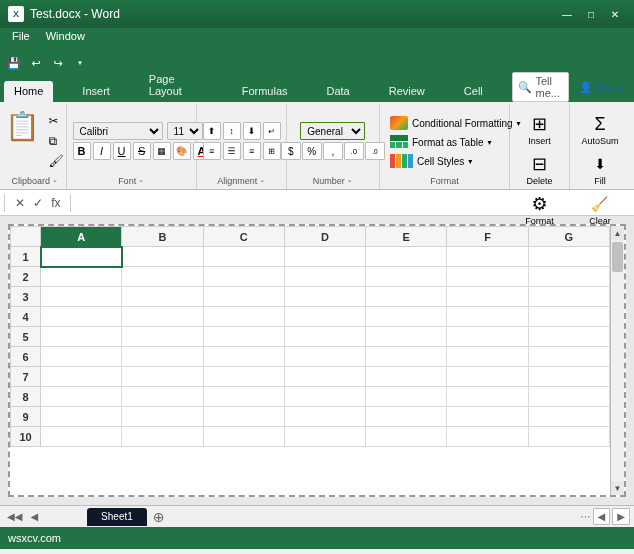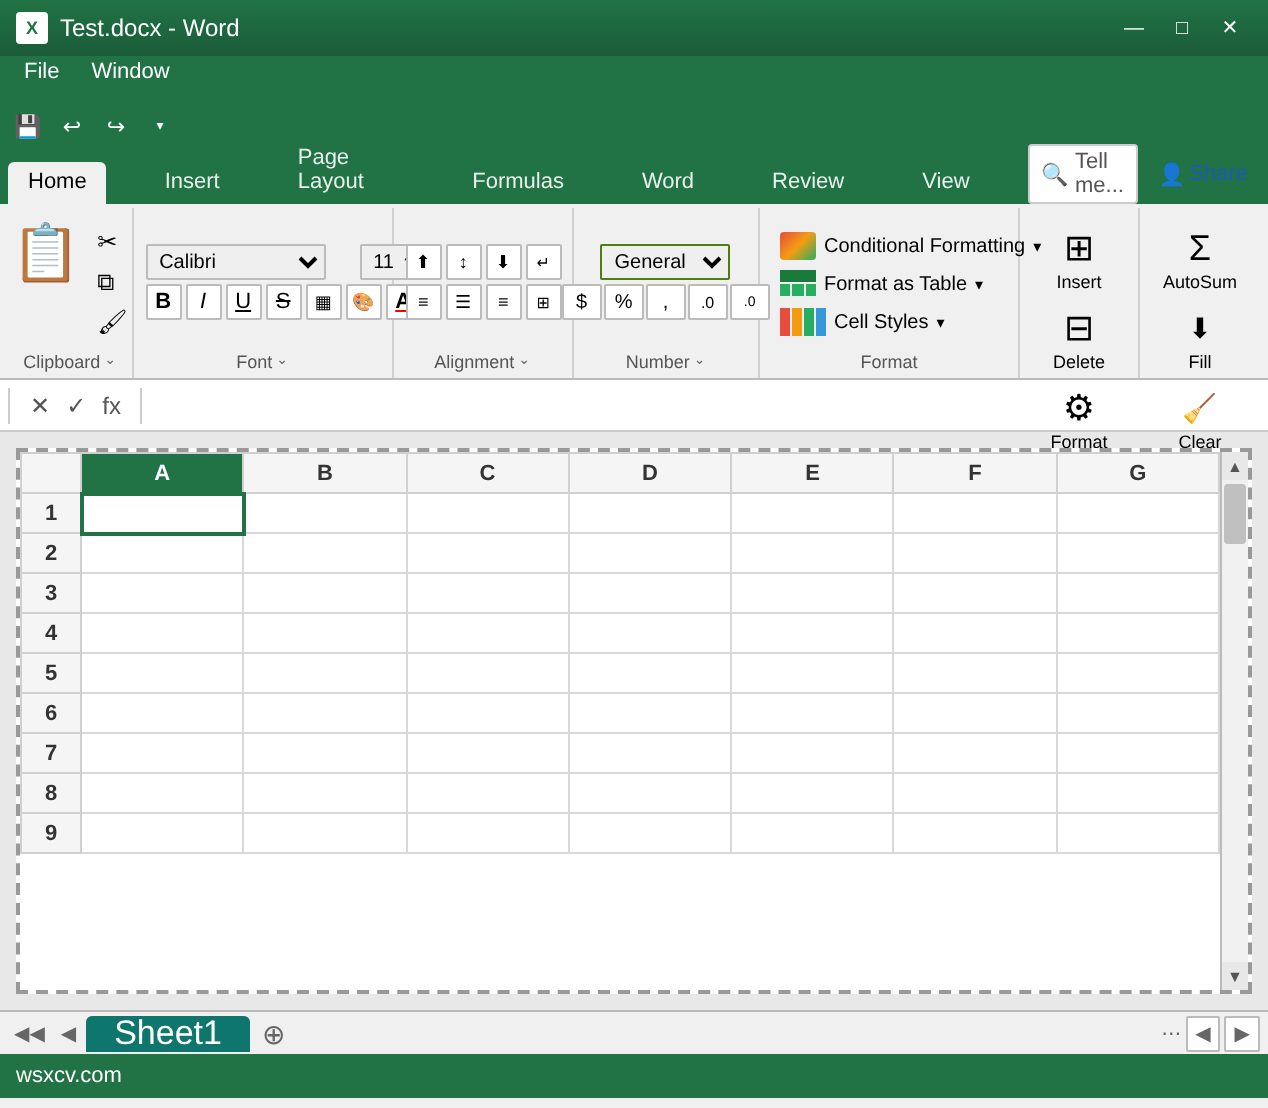--- a/index.html
+++ b/index.html
@@ -239,28 +239,29 @@
       border-top: 1px solid #bbb;
       height: 22px;
       display: flex;
       align-items: center;
       padding: 0 4px;
       gap: 2px;
     }
     .nav-btn { font-size: 10px; color: #666; cursor: pointer; padding: 2px 3px; }
     .sheet-tab {
       padding: 2px 14px;
-      background: #0f766e;
+      background: #0f172a;
       color: white;
-      font-size: 17px;
+      font-size: 10px;
       border-radius: 3px 3px 0 0;
       cursor: pointer;
       height: 18px;
       display: flex;
       align-items: center;
+      margin-left: 44px;
     }
     .add-sheet-btn { font-size: 14px; color: #666; cursor: pointer; padding: 0 4px; }
     .sheet-tabs-right { margin-left: auto; display: flex; align-items: center; gap: 2px; }
     .scroll-btn { font-size: 10px; color: #666; cursor: pointer; padding: 2px 4px; border: 1px solid #bbb; background: white; border-radius: 1px; }
 
     
     .main-area {
       display: flex;
       flex-direction: column;
       height: 289px;
@@ -315,21 +316,21 @@
       font-size: 11px;
       color: #1a5cb8;
       cursor: pointer;
       padding: 2px 6px;
       display: flex;
       align-items: center;
       gap: 2px;
     }
 
     .right-section { display: flex; align-items: center; margin-left: auto; gap: 4px; }
-    .font-row { display: flex; gap: 17px; }
+    .font-row { display: flex; gap: 4px; }
     .font-select {
       width: 90px;
       height: 18px;
       font-size: 10px;
       border: 1px solid #bbb;
       border-radius: 1px;
       padding: 0 2px;
     }
     .font-size-select {
       width: 36px;
@@ -401,23 +402,23 @@
     <div class="qa-btn">↪</div>
     <div class="qa-btn qa-dropdown">▾</div>
   </div>
 </div>
 
 <div class="ribbon-tabs">
   <div class="ribbon-tab active">Home</div>
   <div class="ribbon-tab">Insert</div>
   <div class="ribbon-tab">Page Layout</div>
   <div class="ribbon-tab">Formulas</div>
-  <div class="ribbon-tab">Word</div>
+  <div class="ribbon-tab">Data</div>
   <div class="ribbon-tab">Review</div>
-  <div class="ribbon-tab">View</div>
+  <div class="ribbon-tab">Cell</div>
   <div class="right-section">
     <div class="tell-me">
       <span>🔍</span>
       <span>Tell me...</span>
     </div>
     <div class="share-btn">
       <span>👤</span>
       <span>Share</span>
     </div>
   </div>
@@ -701,20 +702,30 @@
             <tr>
               <th class="row-header">9</th>
               <td class="cell"></td>
               <td class="cell"></td>
               <td class="cell"></td>
               <td class="cell"></td>
               <td class="cell"></td>
               <td class="cell"></td>
               <td class="cell"></td>
             </tr>
+            <tr>
+              <th class="row-header">10</th>
+              <td class="cell"></td>
+              <td class="cell"></td>
+              <td class="cell"></td>
+              <td class="cell"></td>
+              <td class="cell"></td>
+              <td class="cell"></td>
+              <td class="cell"></td>
+            </tr>
           </tbody>
       </table>
     </div>
     <div class="v-scrollbar">
       <div class="scroll-arrow">▲</div>
       <div class="scroll-track">
         <div class="scroll-thumb"></div>
       </div>
       <div class="scroll-arrow">▼</div>
     </div>

